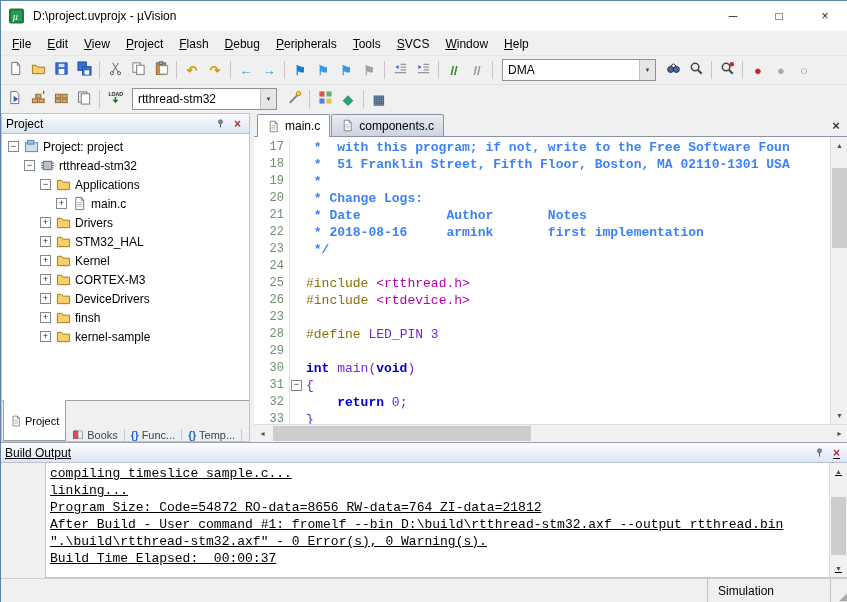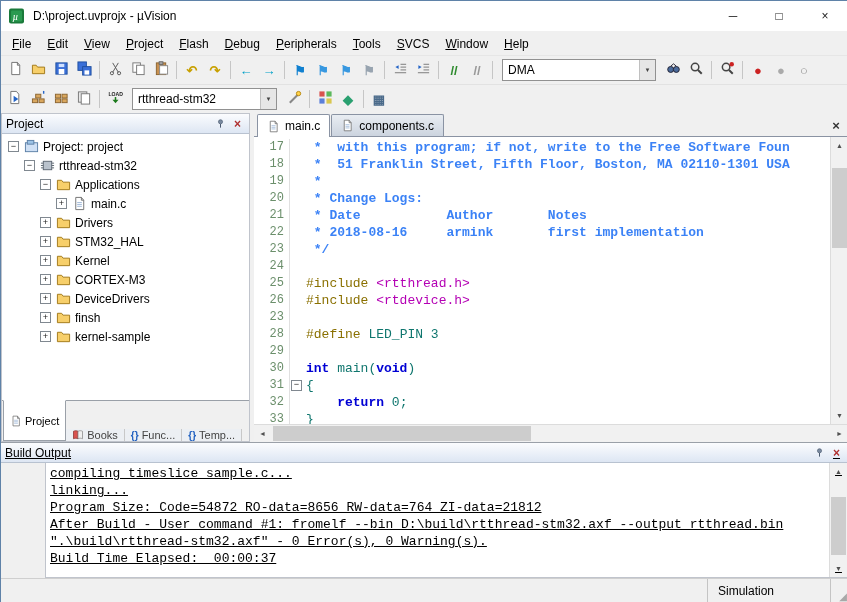--- a/index.html
+++ b/index.html
@@ -66,21 +66,21 @@
   .code-line{display:flex;height:17px;white-space:pre;}
   .ln{flex:0 0 30px;text-align:right;padding-right:5px;color:#6b8f6b;font-size:12px;border-right:1px solid #e0e0e0;}
   .fold{flex:0 0 13px;display:flex;align-items:center;justify-content:center;}
   .fold-box{width:9px;height:9px;border:1px solid #808890;background:#fff;font-size:9px;
             display:flex;align-items:center;justify-content:center;color:#222;}
   .cl{padding-left:3px;}
   .tk-cmt{color:#3b82f6;font-weight:bold;}
   .tk-kw{color:#0000d4;font-weight:bold;}
   .tk-pre{color:#8a7000;font-family:Liberation Mono, monospace;}
   .tk-str{color:#b400b4;}
-  .tk-pln{color:#0f766e;}
+  .tk-pln{color:#6d28d9;}
   
   .vscroll{flex:0 0 17px;background:#f1f1f1;border-left:1px solid #dcdcdc;display:flex;flex-direction:column;}
   .sarrow{flex:0 0 17px;display:flex;align-items:center;justify-content:center;font-size:7px;color:#505050;}
   .vtrack{flex:1;position:relative;}
   .vthumb{position:absolute;left:1px;right:1px;background:#cdcdcd;}
   .editor .vthumb{top:14px;height:80px;}
   .hscroll{flex:0 0 17px;background:#f1f1f1;border-top:1px solid #dcdcdc;display:flex;}
   .hscroll .sarrow{flex:0 0 17px;}
   .htrack{flex:1;position:relative;}
   .hthumb{position:absolute;top:1px;bottom:1px;left:2px;width:46%;background:#cdcdcd;}

